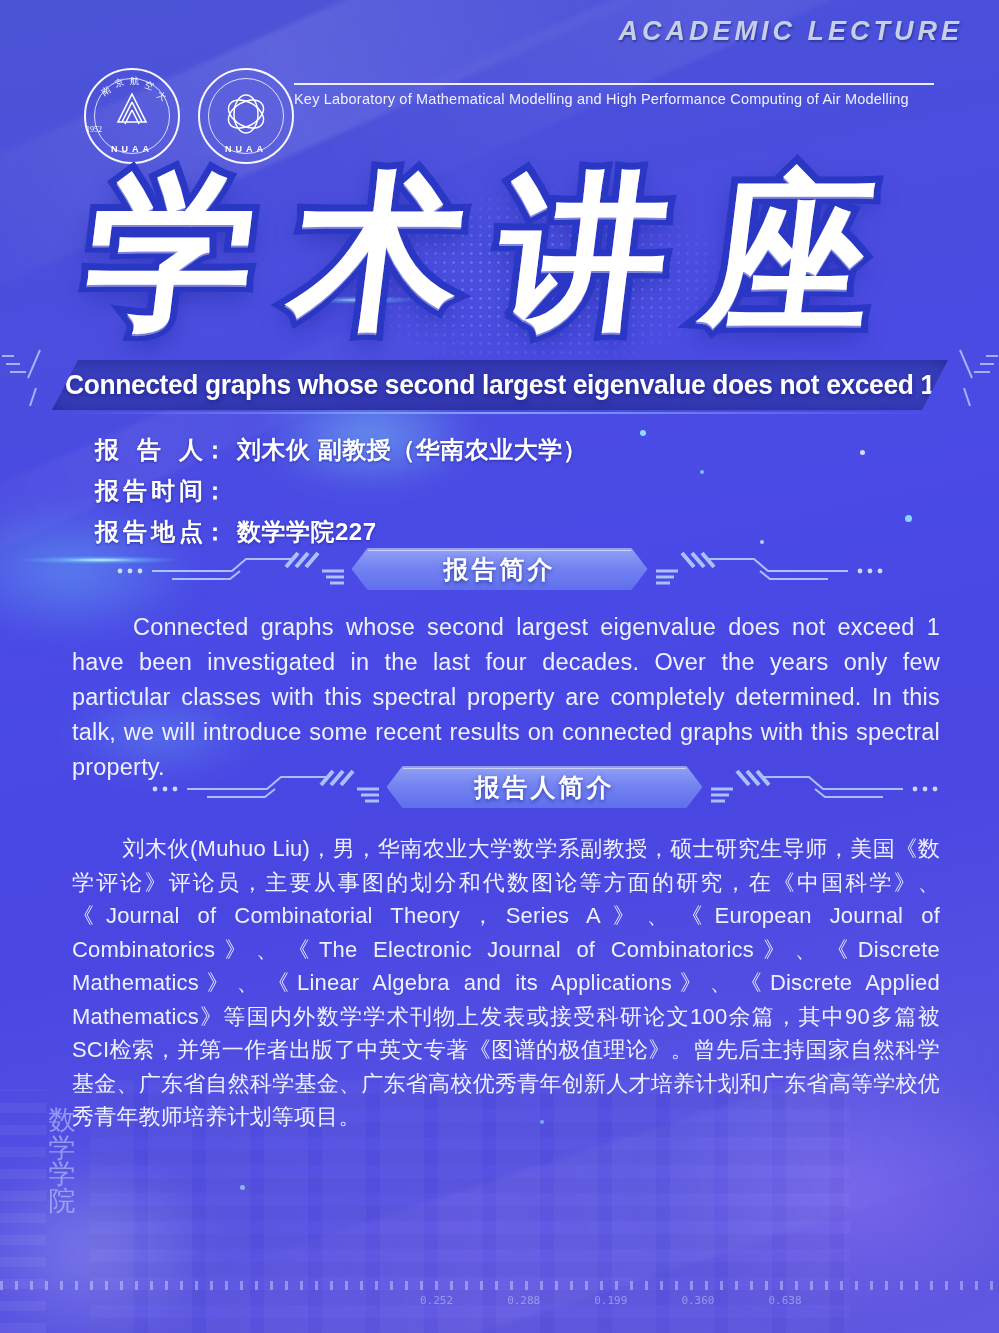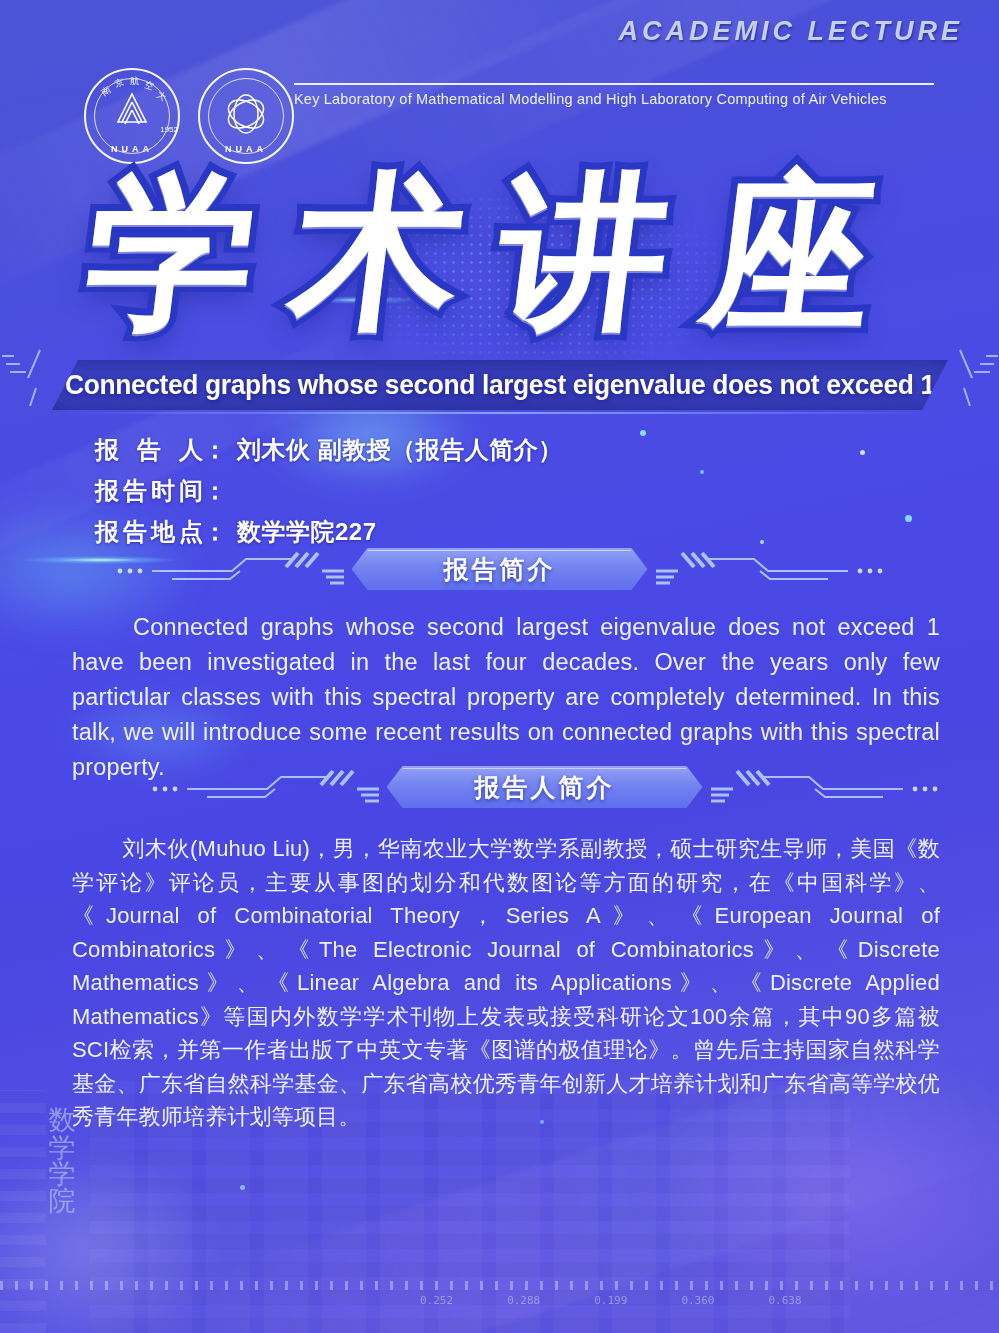--- a/index.html
+++ b/index.html
@@ -35,21 +35,21 @@
   .particle{position:absolute;border-radius:50%;}
   
   .academic{position:absolute;right:36px;top:16px;
     font-size:27px;font-weight:bold;font-style:italic;letter-spacing:4px;
     color:#c6cfe6;text-shadow:1px 2px 2px rgba(30,40,130,.6);}
   .logos{position:absolute;left:84px;top:68px;display:flex;gap:18px;}
   .logo{width:92px;height:92px;border-radius:50%;border:2.5px solid rgba(255,255,255,.95);position:relative;}
   .logo .inner{position:absolute;inset:8px;border-radius:50%;border:1px solid rgba(255,255,255,.8);}
   .logo svg{position:absolute;inset:0;}
   .logo .nuaa{position:absolute;bottom:8px;width:100%;text-align:center;font-size:9px;letter-spacing:4px;color:#fff;font-weight:bold;}
-  .logo .yr{position:absolute;bottom:28px;width:100%;text-align:right;font-size:8px;color:#fff;}
+  .logo .yr{position:absolute;bottom:28px;width:100%;text-align:left;font-size:8px;color:#fff;font-family:Liberation Serif, serif;}
   .labname{position:absolute;left:294px;top:76px;width:650px;}
   .labname .cn{font-size:27px;font-weight:bold;color:#ffffff;letter-spacing:1px;text-shadow:0 1px 2px rgba(30,40,140,.5);}
   .labname .rule{margin-top:7px;height:2px;background:rgba(255,255,255,.9);width:640px;}
   .labname .en{margin-top:6px;font-size:14.5px;color:#eef2ff;letter-spacing:.2px;}
   
   .bigtitle{position:absolute;left:0;top:168px;width:100%;text-align:center;}
   .bigtitle .stack{position:relative;display:inline-block;transform:skewX(-7deg);}
   .bigtitle span{font-size:168px;font-weight:900;letter-spacing:38px;line-height:1;white-space:nowrap;}
   .bigtitle .stroke{position:absolute;left:0;top:0;color:#2a36c4;-webkit-text-stroke:14px #2a36c4;text-shadow:0 10px 24px rgba(20,30,140,.55);}
   .bigtitle .fill{position:relative;color:#ffffff;text-shadow:0 2px 0 rgba(255,255,255,.4);}
@@ -177,21 +177,21 @@
           <ellipse cx="46" cy="44" rx="12" ry="19" transform="rotate(-60 46 44)"></ellipse>
         </g>
       </svg>
       <div class="nuaa">NUAA</div>
       <div class="inner"></div>
     </div>
   </div>
 
   <div class="labname">
     <div class="rule"></div>
-    <div class="en">Key Laboratory of Mathematical Modelling and High Laboratory Computing of Air Vehicles</div>
+    <div class="en">Key Laboratory of Mathematical Modelling and High Performance Computing of Air Modelling</div>
   </div>
 
   <div class="bigtitle">
     <div class="stack">
       <span class="stroke">学术讲座</span>
       <span class="fill">学术讲座</span>
     </div>
   </div>
 
   <div class="banner-wrap">
@@ -210,21 +210,21 @@
         <path d="M2 8 L14 8 M6 16 L20 16 M10 24 L26 24"></path>
         <path d="M40 2 L28 30 M36 40 L30 58"></path>
       </g>
     </svg>
   </div>
 
   <div class="info">
     <div class="row">
       <span class="lab">报告人</span>
         <span class="colon">：</span>
-      <span class="val">刘木伙 副教授（报告人简介）</span>
+      <span class="val">刘木伙 副教授（华南农业大学）</span>
     </div>
     <div class="row">
       <span class="lab">报告时间</span>
         <span class="colon">：</span>
     </div>
     <div class="row">
       <span class="lab">报告地点</span>
         <span class="colon">：</span>
       <span class="val">数学学院227</span>
     </div>

